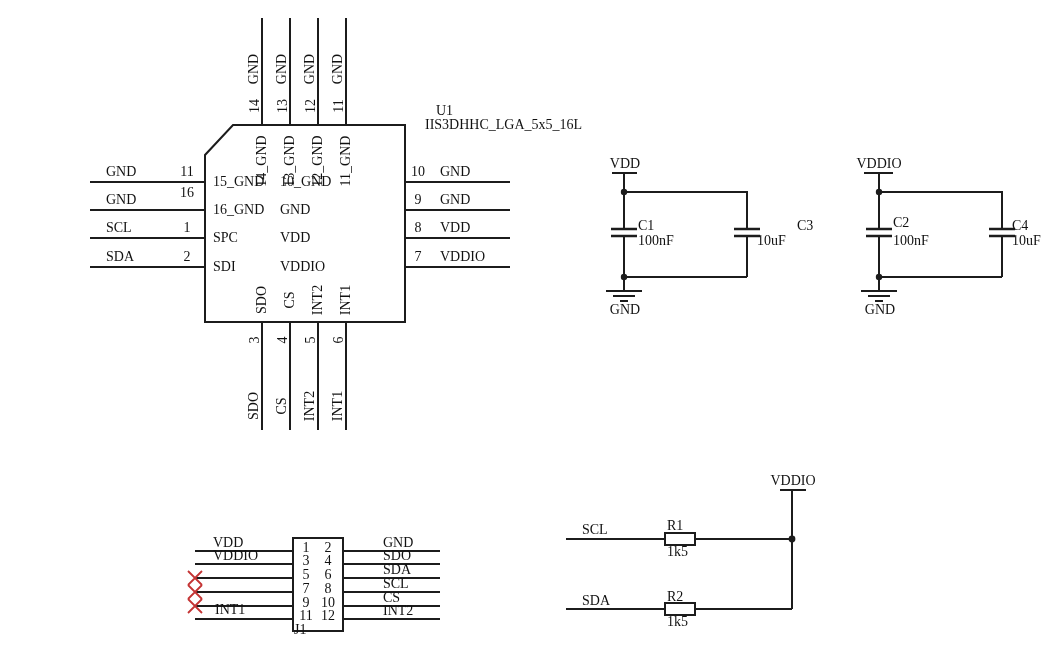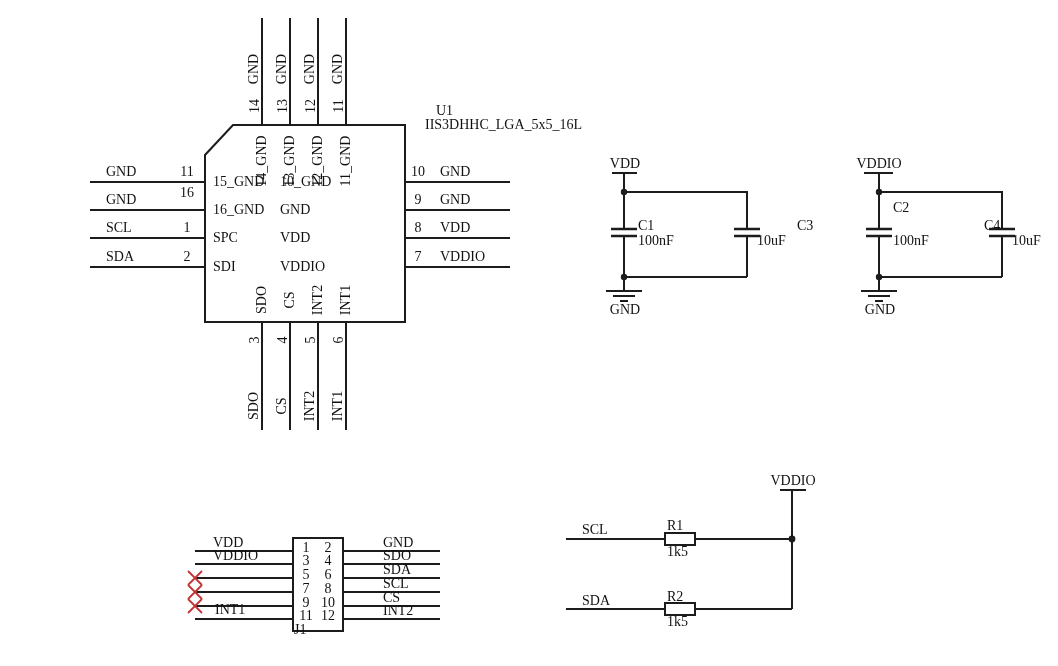--- a/index.html
+++ b/index.html
@@ -130,23 +130,23 @@
   <span class="t rot" style="left:338px;top:406px">INT1</span>
 
   <span class="t cx" style="left:625px;top:157px">VDD</span>
   <span class="t" style="left:638px;top:219px">C1</span>
   <span class="t" style="left:638px;top:234px">100nF</span>
   <span class="t" style="left:797px;top:219px">C3</span>
   <span class="t" style="left:757px;top:234px">10uF</span>
   <span class="t cx" style="left:625px;top:303px">GND</span>
 
   <span class="t cx" style="left:879px;top:157px">VDDIO</span>
-  <span class="t" style="left:893px;top:201px">C2</span>
+  <span class="t" style="left:893px;top:216px">C2</span>
   <span class="t" style="left:893px;top:234px">100nF</span>
-  <span class="t" style="left:984px;top:219px">C4</span>
+  <span class="t" style="left:1012px;top:219px">C4</span>
   <span class="t" style="left:1012px;top:234px">10uF</span>
   <span class="t cx" style="left:880px;top:303px">GND</span>
 
   <span class="t" style="left:213px;top:536px">VDD</span>
   <span class="t" style="left:213px;top:549px">VDDIO</span>
   <span class="t" style="left:215px;top:603px">INT1</span>
   <span class="t" style="left:383px;top:536px">GND</span>
   <span class="t" style="left:383px;top:549px">SDO</span>
   <span class="t" style="left:383px;top:563px">SDA</span>
   <span class="t" style="left:383px;top:577px">SCL</span>

